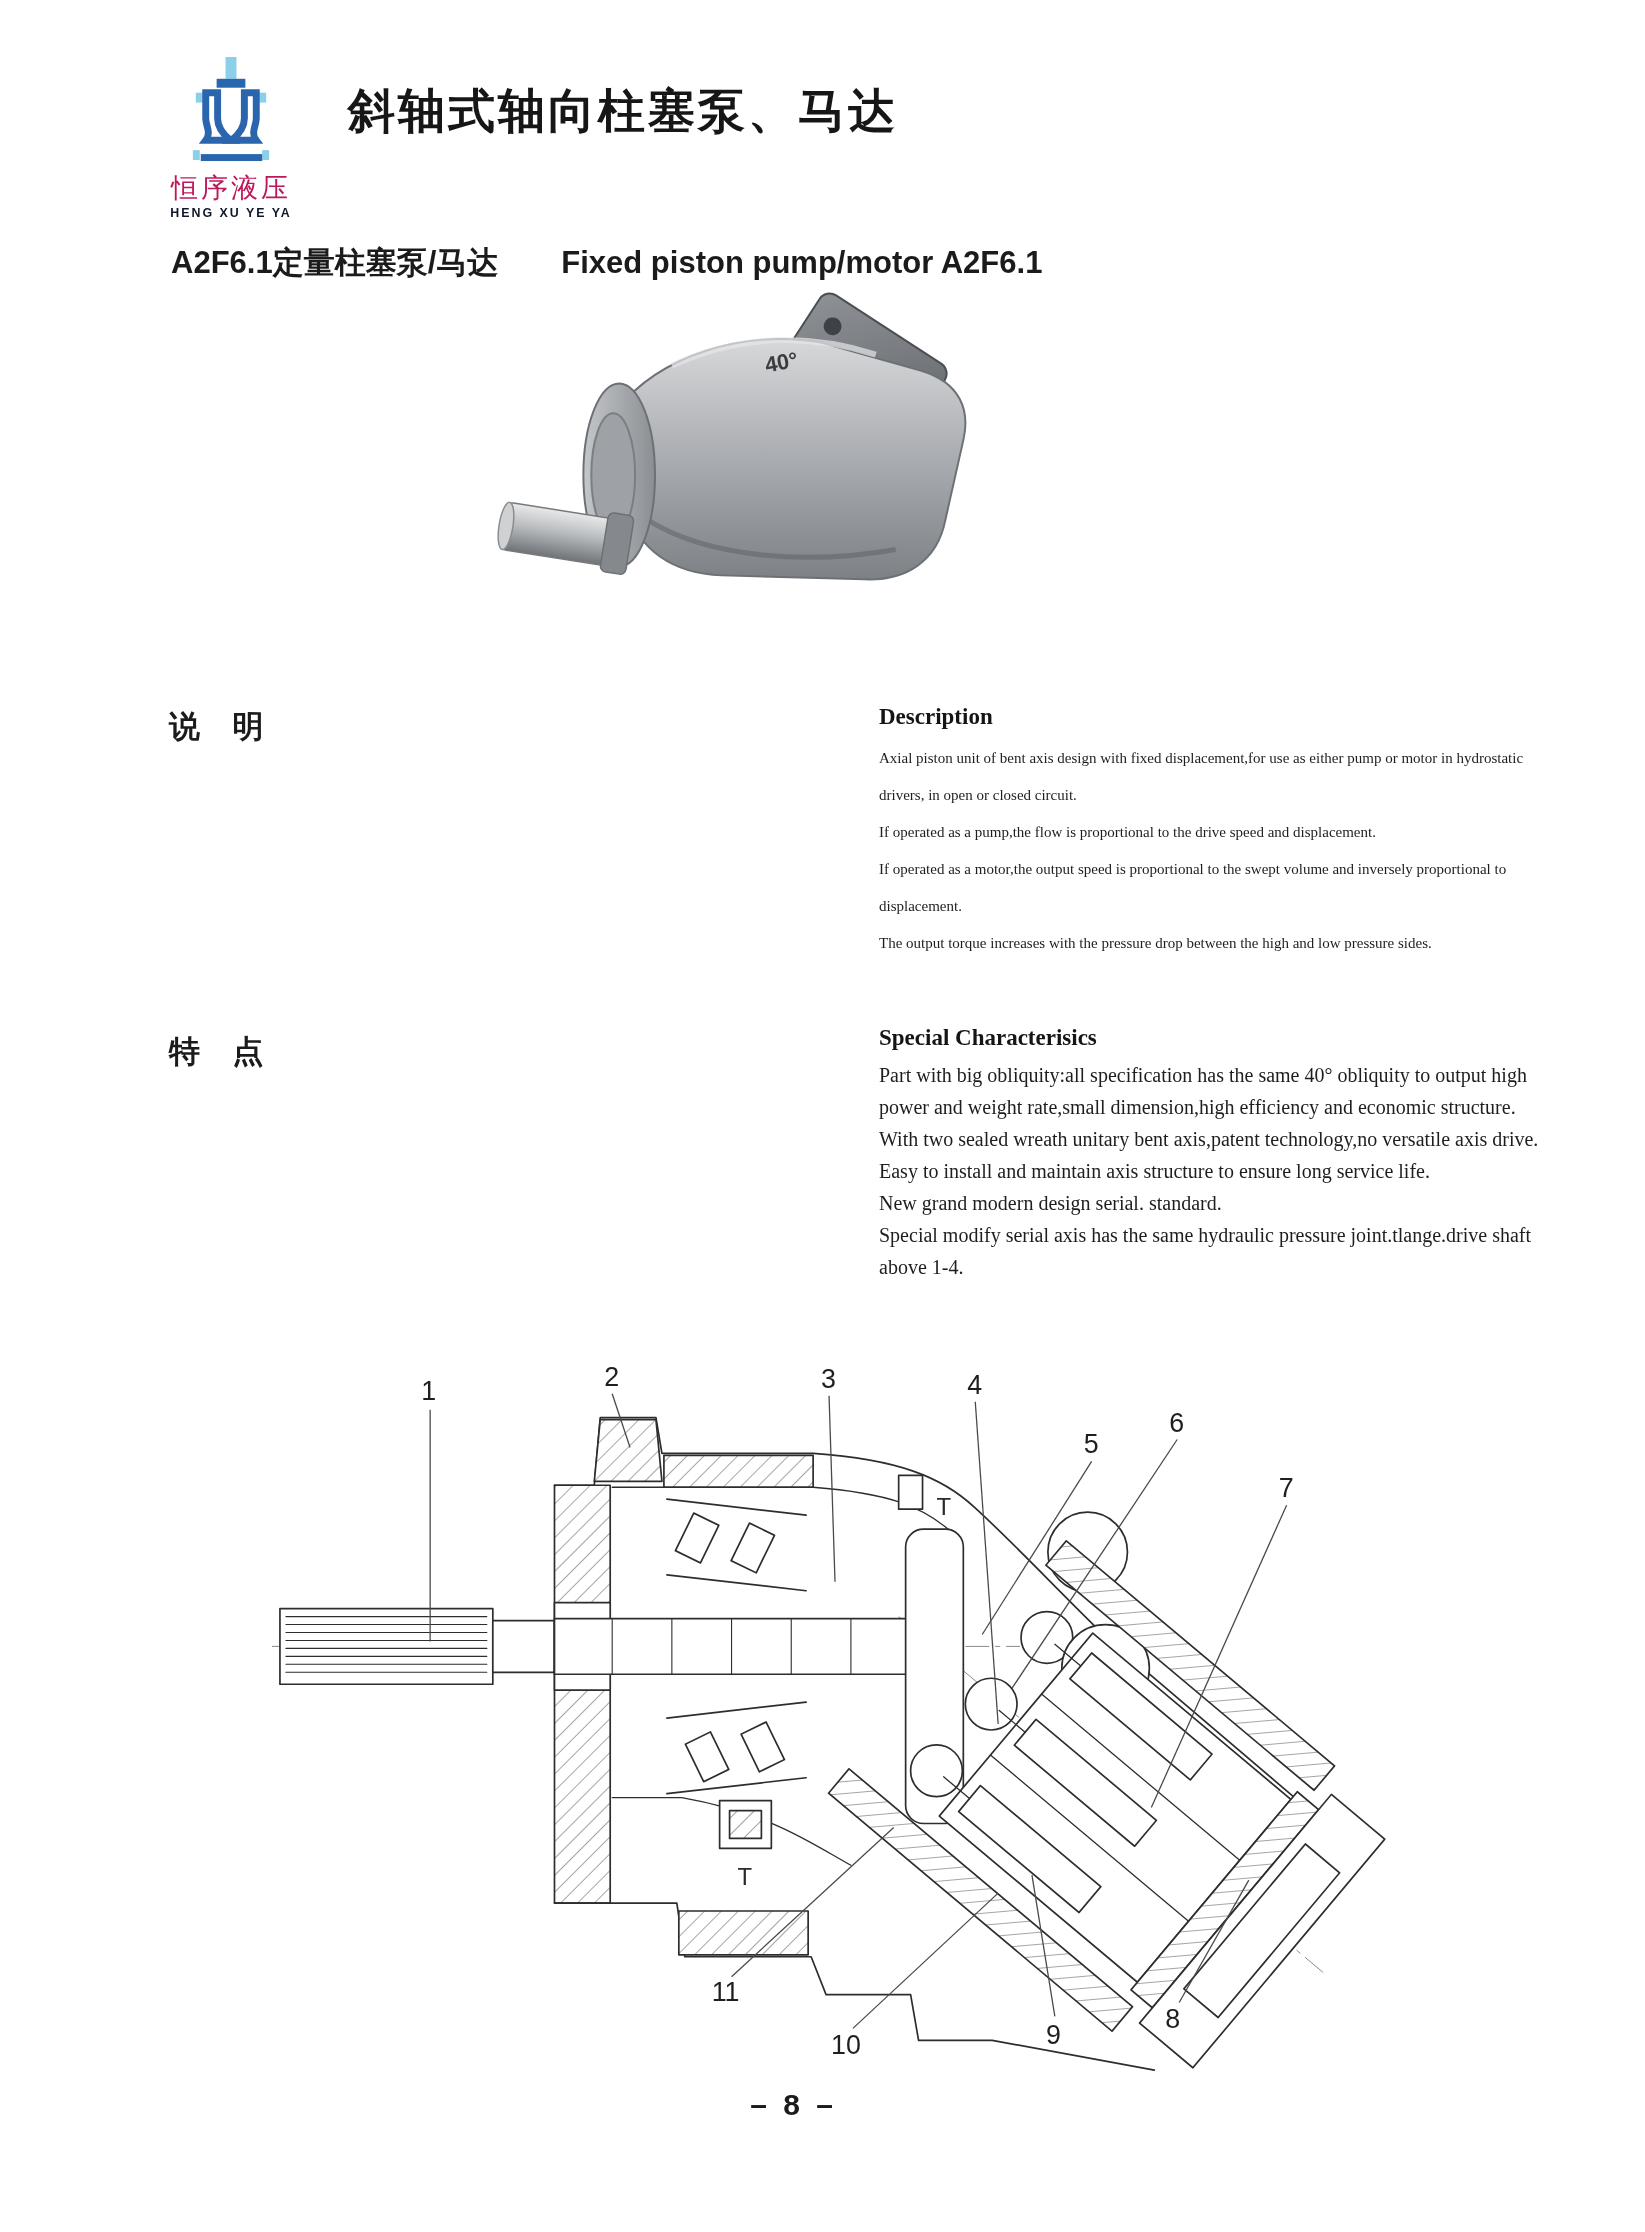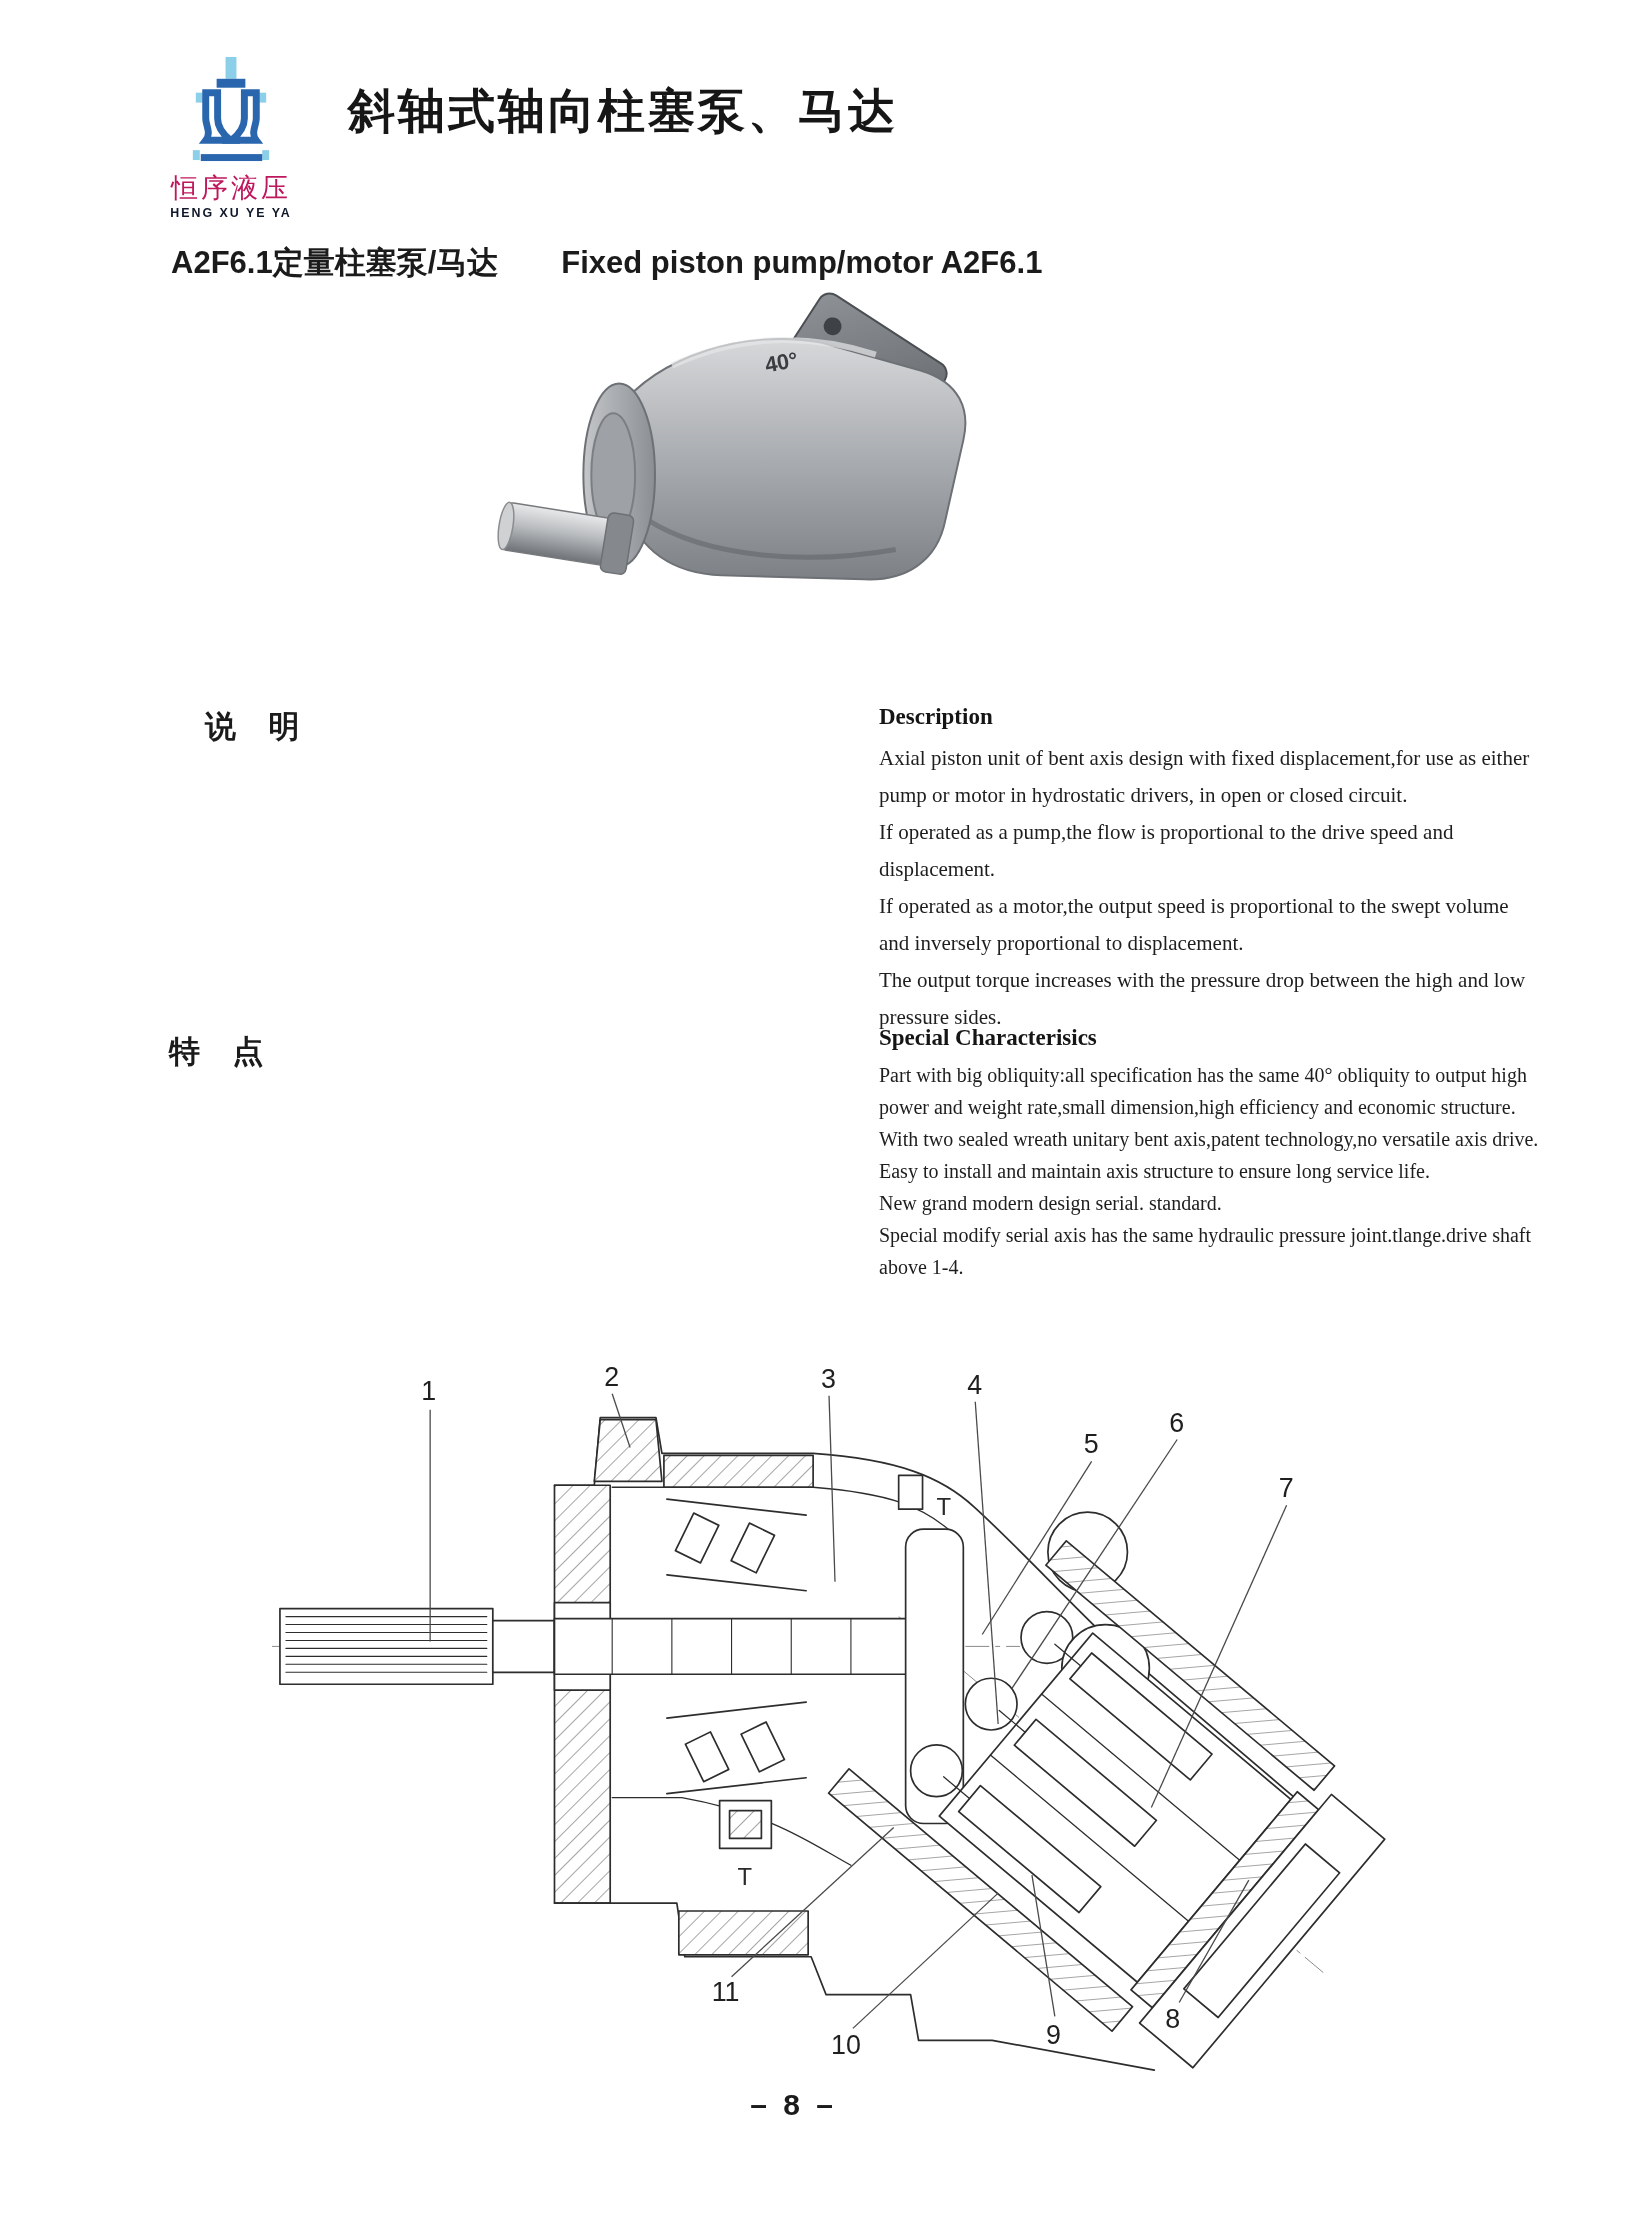--- a/index.html
+++ b/index.html
@@ -21,21 +21,21 @@
   .cn-h { font-size:31px; font-weight:800; letter-spacing:12px; }
   .cn-list { width:645px; font-size:24.4px; line-height:44px; letter-spacing:0.5px; text-align:justify; }
   .cn-bullet::before {
     content:""; display:inline-block; width:11px; height:11px; border-radius:50%;
     background:#111; margin-right:12px; vertical-align:3px;
   }
 
   
   .en-h { font-family:"Liberation Serif","DejaVu Serif",serif; font-size:23px; font-weight:700; color:#151515;text-align:right; }
   .en-list { font-family:"Liberation Serif","DejaVu Serif",serif; color:#1e1e1e; }
-  .desc-list { width:663px; font-size:21px; line-height:37px; }
+  .desc-list { width:663px; font-size:15px; line-height:37px; }
   .spec-list { width:669px; font-size:20px; line-height:32px; }
 
   .page-num { font-size:30px; font-weight:700; letter-spacing:4px; text-align:center; width:159px; }
 
   svg text.callout {
     font-family:"Liberation Sans","DejaVu Sans",sans-serif;
     font-size:27px; fill:#1f1f1f;
   }
   svg text.portlbl {
     font-family:"Liberation Sans","DejaVu Sans",sans-serif;
@@ -117,21 +117,21 @@
       <ellipse cx="146" cy="205" rx="22" ry="62" fill="#9ea1a5" stroke="#7b7f83" stroke-width="2"></ellipse>
 
       <g transform="translate(38,232) rotate(9)">
         <rect x="0" y="0" width="112" height="48" rx="8" fill="url(#shaftG)" stroke="#77797c" stroke-width="1.5"></rect>
         <ellipse cx="4" cy="24" rx="7" ry="24" fill="#cfd1d3" stroke="#8a8d90" stroke-width="1.5"></ellipse>
         <rect x="104" y="-6" width="26" height="60" rx="6" fill="#85888c" stroke="#6d7074" stroke-width="1.5"></rect>
       </g>
     </svg>
   </div>
 
-  <div class="abs cn-h" style="left:169px; top:706px;margin-left:36px;">说 明</div>
+  <div class="abs cn-h" style="left:169px; top:706px;">说 明</div>
 
   <div class="abs en-h" style="left:879px; top:704px;">Description</div>
   <div class="abs en-list desc-list" style="left:879px; top:740px;">
     <div>Axial piston unit of bent axis design with fixed displacement,for use as either pump or motor in hydrostatic drivers, in open or closed circuit.</div>
     <div>If operated as a pump,the flow is proportional to the drive speed and displacement.</div>
     <div>If operated as a motor,the output speed is proportional to the swept volume and inversely proportional to displacement.</div>
     <div>The output torque increases with the pressure drop between the high and low pressure sides.</div>
   </div>
 
   <div class="abs cn-h" style="left:169px; top:1031px;">特 点</div>

